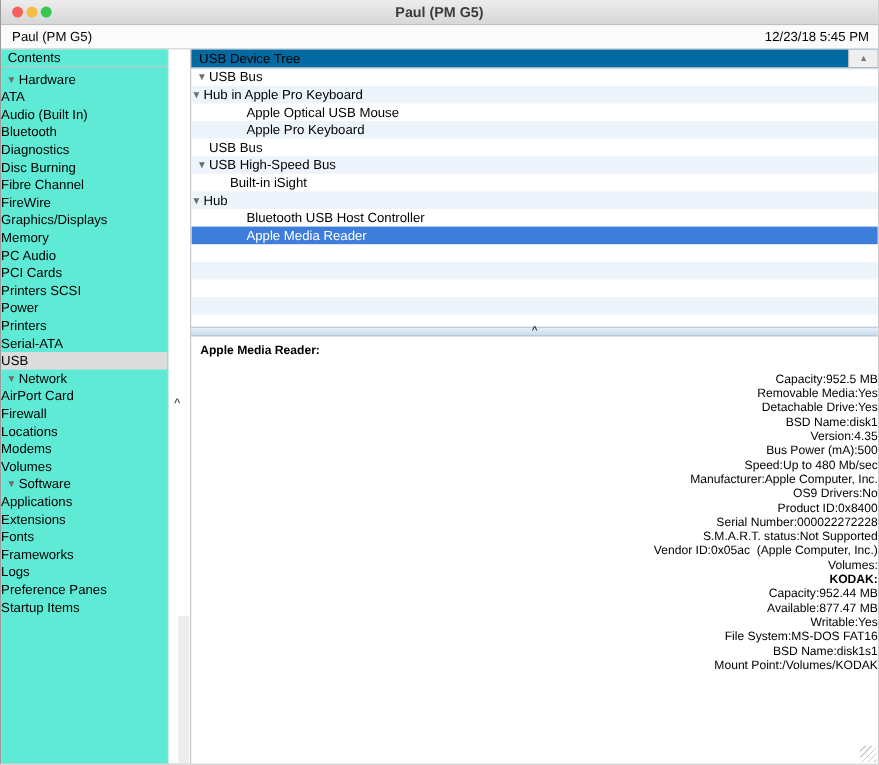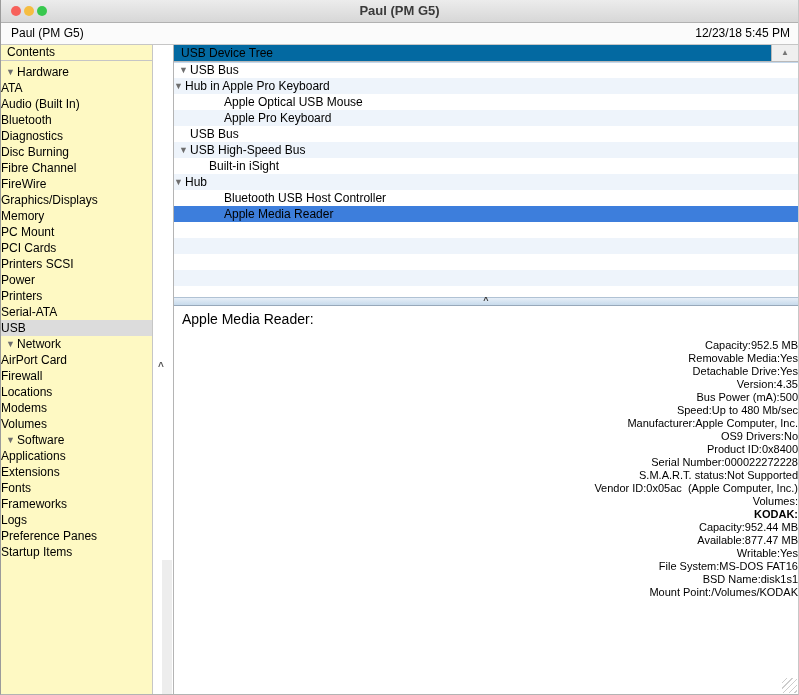--- a/index.html
+++ b/index.html
@@ -18,21 +18,21 @@
   .yellow{background:#f5bd41;}
   .green{background:#38c84e;}
 
   
   .infobar{position:absolute;left:0;top:23px;right:0;height:21px;background:#fbfbfb;
            border-bottom:1px solid #c6c6c6;font-size:12px;line-height:21px;}
   .infobar .host{position:absolute;left:10px;}
   .infobar .date{position:absolute;right:8px;}
 
   
-  .sidebar{position:absolute;left:0;top:45px;bottom:0;width:152px;background:#fef9c3;
+  .sidebar{position:absolute;left:0;top:45px;bottom:0;width:152px;background:#5eead4;
            border-right:1px solid #c6c6c6;box-sizing:border-box;overflow:hidden;}
   .sb-header{height:15px;line-height:15px;border-bottom:1px solid #c6c6c6;
              padding-left:6px;font-size:12px;}
   .sb-list{padding-top:3px;}
   .sb-row{height:16px;line-height:16px;font-size:12px;white-space:nowrap;}
   .sb-row.sec{padding-left:5px;}
   .sb-row.item{}
   .sb-row.sel{background:#dcdcdc;}
   .tri{display:inline-block;width:11px;font-size:9px;color:#6e6e6e;vertical-align:1px;}
 
@@ -46,35 +46,35 @@
   .main{position:absolute;left:172px;top:45px;right:0;bottom:0;border-left:1px solid #b4b4b4;
         box-sizing:border-box;background:#fff;}
   .tree-header{position:relative;height:16px;line-height:16px;background:#0369a1;
                border-bottom:1px solid #b9b9b9;font-size:12px;padding-left:7px;box-sizing:content-box;}
   .sort-box{position:absolute;right:0;top:0;width:26px;height:16px;border-left:1px solid #b9b9b9;
             background:#efefef;text-align:center;line-height:16px;font-size:8px;color:#777;}
   .tree{position:absolute;left:0;right:0;top:17px;height:235px;overflow:hidden;background:#fff;
         box-shadow:inset 0 1px 0 #c4d8ec;}
   .t-row{height:16px;line-height:16px;font-size:12px;white-space:nowrap;}
   .t-row.b{background:#eef4fb;}
-  .t-row.sel{background:#3d7edc;color:#000000;}
+  .t-row.sel{background:#3d7edc;color:#ffffff;}
   .pt0{padding-left:5px;}  .px0{padding-left:16px;}
   .pt1{} .px1{padding-left:35px;}
   .px2{padding-left:50px;}
 
   
   .splitter{position:absolute;left:0;right:0;top:252px;height:9px;box-sizing:border-box;
             background:linear-gradient(#e6eef7,#c8dbec);
             border-top:1px solid #b0c2d4;border-bottom:1px solid #97a8ba;}
   .split-caret{position:absolute;left:50%;top:-3px;margin-left:-5px;width:10px;text-align:center;
                font-size:9px;font-weight:bold;color:#333;}
 
   
   .details{position:absolute;left:0;right:0;top:261px;bottom:0;background:#fff;overflow:hidden;}
-  .d-title{font-weight:normal;font-size:14px;padding:6px 0 0 8px;line-height:14px;}
+  .d-title{font-weight:bold;font-size:11px;padding:6px 0 0 8px;line-height:14px;}
   .d-body{padding-top:13px;font-size:11px;line-height:13px;}
   .d-row{padding-left:8px;white-space:pre;text-align:right;}
   .d-row .lbl{display:inline-block;min-width:96px;}
   .d-row.vol-name{padding-left:24px;font-weight:bold;}
   .d-row.vol-sub{padding-left:28px;}
   .d-row.vol-sub .lbl{min-width:70px;}
 
   .grip{position:absolute;right:1px;bottom:1px;width:15px;height:15px;
         background:repeating-linear-gradient(135deg,transparent 0 3px,#cdcdcd 3px 4px);}
 </style>
@@ -103,21 +103,21 @@
       <div class="sb-row sec"><span class="tri">▼</span><span>Hardware</span></div>
       <div class="sb-row item"><span>ATA</span></div>
       <div class="sb-row item"><span>Audio (Built In)</span></div>
       <div class="sb-row item"><span>Bluetooth</span></div>
       <div class="sb-row item"><span>Diagnostics</span></div>
       <div class="sb-row item"><span>Disc Burning</span></div>
       <div class="sb-row item"><span>Fibre Channel</span></div>
       <div class="sb-row item"><span>FireWire</span></div>
       <div class="sb-row item"><span>Graphics/Displays</span></div>
       <div class="sb-row item"><span>Memory</span></div>
-      <div class="sb-row item"><span>PC Mount</span></div>
+      <div class="sb-row item"><span>PC Audio</span></div>
       <div class="sb-row item"><span>PCI Cards</span></div>
       <div class="sb-row item"><span>Printers SCSI</span></div>
       <div class="sb-row item"><span>Power</span></div>
       <div class="sb-row item"><span>Printers</span></div>
       <div class="sb-row item"><span>Serial-ATA</span></div>
       <div class="sb-row item sel"><span>USB</span></div>
       <div class="sb-row sec"><span class="tri">▼</span><span>Network</span></div>
       <div class="sb-row item"><span>AirPort Card</span></div>
       <div class="sb-row item"><span>Firewall</span></div>
       <div class="sb-row item"><span>Locations</span></div>
@@ -167,20 +167,21 @@
     <div class="splitter">
       <div class="split-caret">^</div>
     </div>
 
     <div class="details">
       <div class="d-title">Apple Media Reader:</div>
       <div class="d-body">
         <div class="d-row"><span class="lbl">Capacity:</span><span class="val">952.5 MB</span></div>
         <div class="d-row"><span class="lbl">Removable Media:</span><span class="val">Yes</span></div>
         <div class="d-row"><span class="lbl">Detachable Drive:</span><span class="val">Yes</span></div>
+        <div class="d-row"><span class="lbl">BSD Name:</span><span class="val">disk1</span></div>
         <div class="d-row"><span class="lbl">Version:</span><span class="val">4.35</span></div>
         <div class="d-row"><span class="lbl">Bus Power (mA):</span><span class="val">500</span></div>
         <div class="d-row"><span class="lbl">Speed:</span><span class="val">Up to 480 Mb/sec</span></div>
         <div class="d-row"><span class="lbl">Manufacturer:</span><span class="val">Apple Computer, Inc.</span></div>
         <div class="d-row"><span class="lbl">OS9 Drivers:</span><span class="val">No</span></div>
         <div class="d-row"><span class="lbl">Product ID:</span><span class="val">0x8400</span></div>
         <div class="d-row"><span class="lbl">Serial Number:</span><span class="val">000022272228</span></div>
         <div class="d-row"><span class="lbl">S.M.A.R.T. status:</span><span class="val">Not Supported</span></div>
         <div class="d-row"><span class="lbl">Vendor ID:</span><span class="val">0x05ac  (Apple Computer, Inc.)</span></div>
         <div class="d-row"><span class="lbl">Volumes:</span></div>

